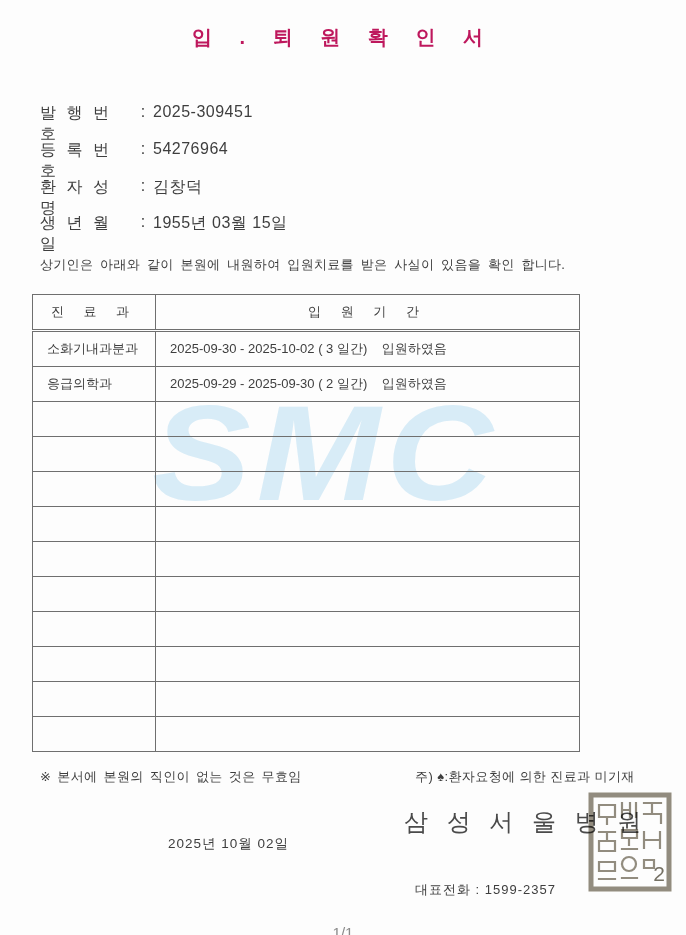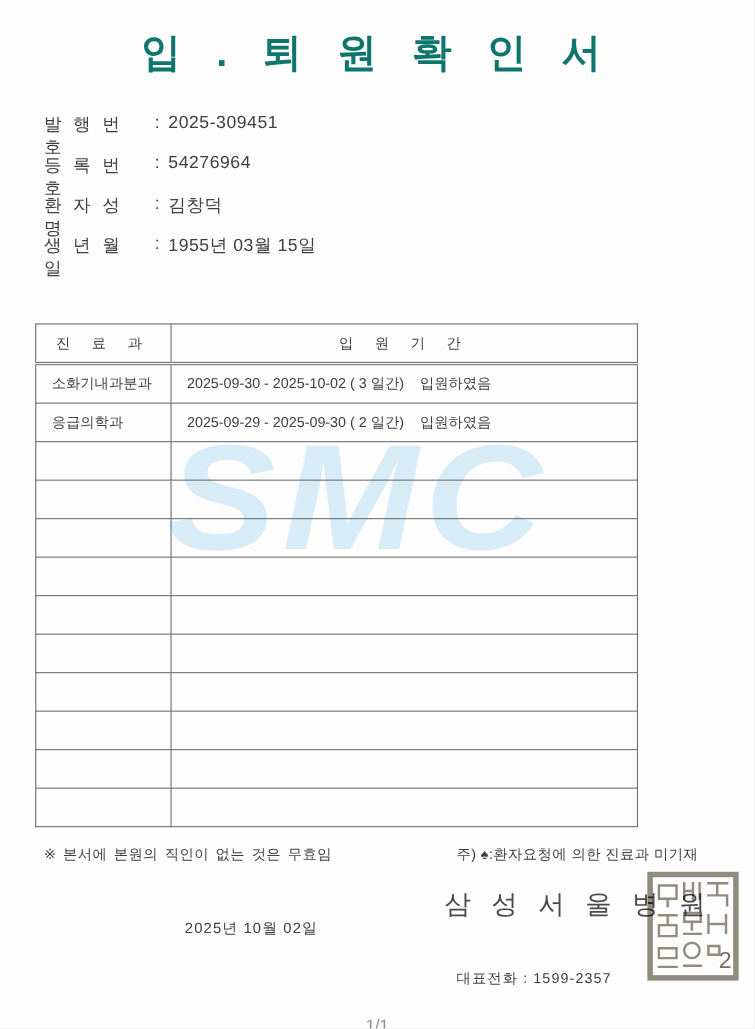--- a/index.html
+++ b/index.html
@@ -4,22 +4,22 @@
 <style>
   html,body { margin:0; padding:0; background:#e8e8e8; }
   .page {
     position:relative; width:686px; height:935px; margin:0 auto;
     background:#fdfdfd; overflow:hidden;
     font-family:"Liberation Sans","DejaVu Sans",sans-serif;
     color:#3e3e3e;
   }
   .title {
     position:absolute; top:24px; left:0; right:0; margin:0;
-    text-align:center; font-size:36px; font-weight:600;
-    letter-spacing:11px; color:#0f766e;
+    text-align:center; font-size:20px; font-weight:600;
+    letter-spacing:11px; color:#be185d;
   }
   .field-row { position:absolute; left:40px; height:17px; font-size:16px; display:flex; }
   .field-label { display:inline-block; width:93px; letter-spacing:3px; }
   .field-sep { display:inline-block; width:20px; text-align:center; }
   .field-value { display:inline-block; letter-spacing:0.5px; white-space:pre; }
   .statement {
     position:absolute; left:40px; top:256px; margin:0;
     font-size:13px; word-spacing:3px; letter-spacing:0.3px;
   }
   .watermark {
@@ -89,20 +89,21 @@
     <span class="field-label">환 자 성 명</span>
     <span class="field-sep">:</span>
     <span class="field-value">김창덕</span>
   </div>
   <div class="field-row" style="top:213px">
     <span class="field-label">생 년 월 일</span>
     <span class="field-sep">:</span>
     <span class="field-value">1955년 03월 15일</span>
   </div>
 
+  <p class="statement">상기인은 아래와 같이 본원에 내원하여 입원치료를 받은 사실이 있음을 확인 합니다.</p>
 
   <table class="admission">
     <colgroup>
         <col class="c1">
         <col>
       </colgroup>
     <thead>
       <tr>
         <th>진 료 과</th>
         <th>입 원 기 간</th>

